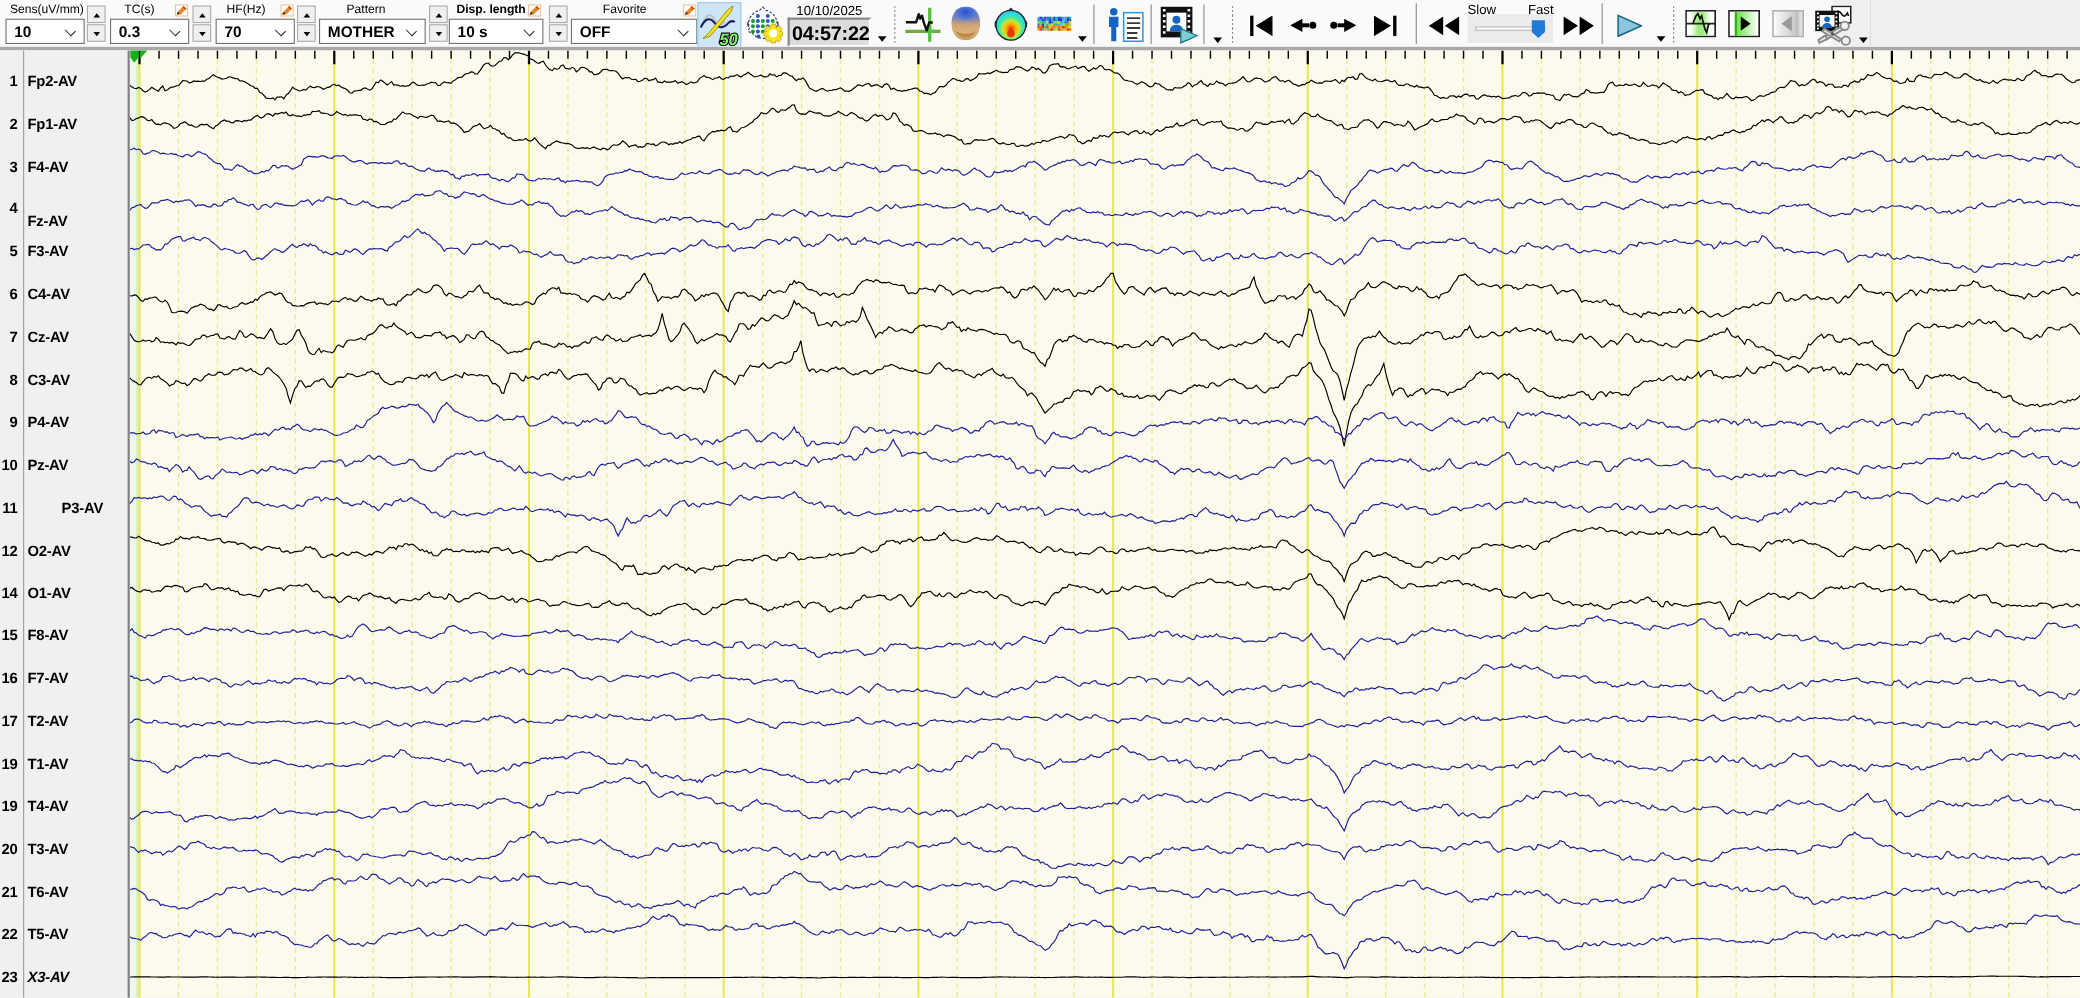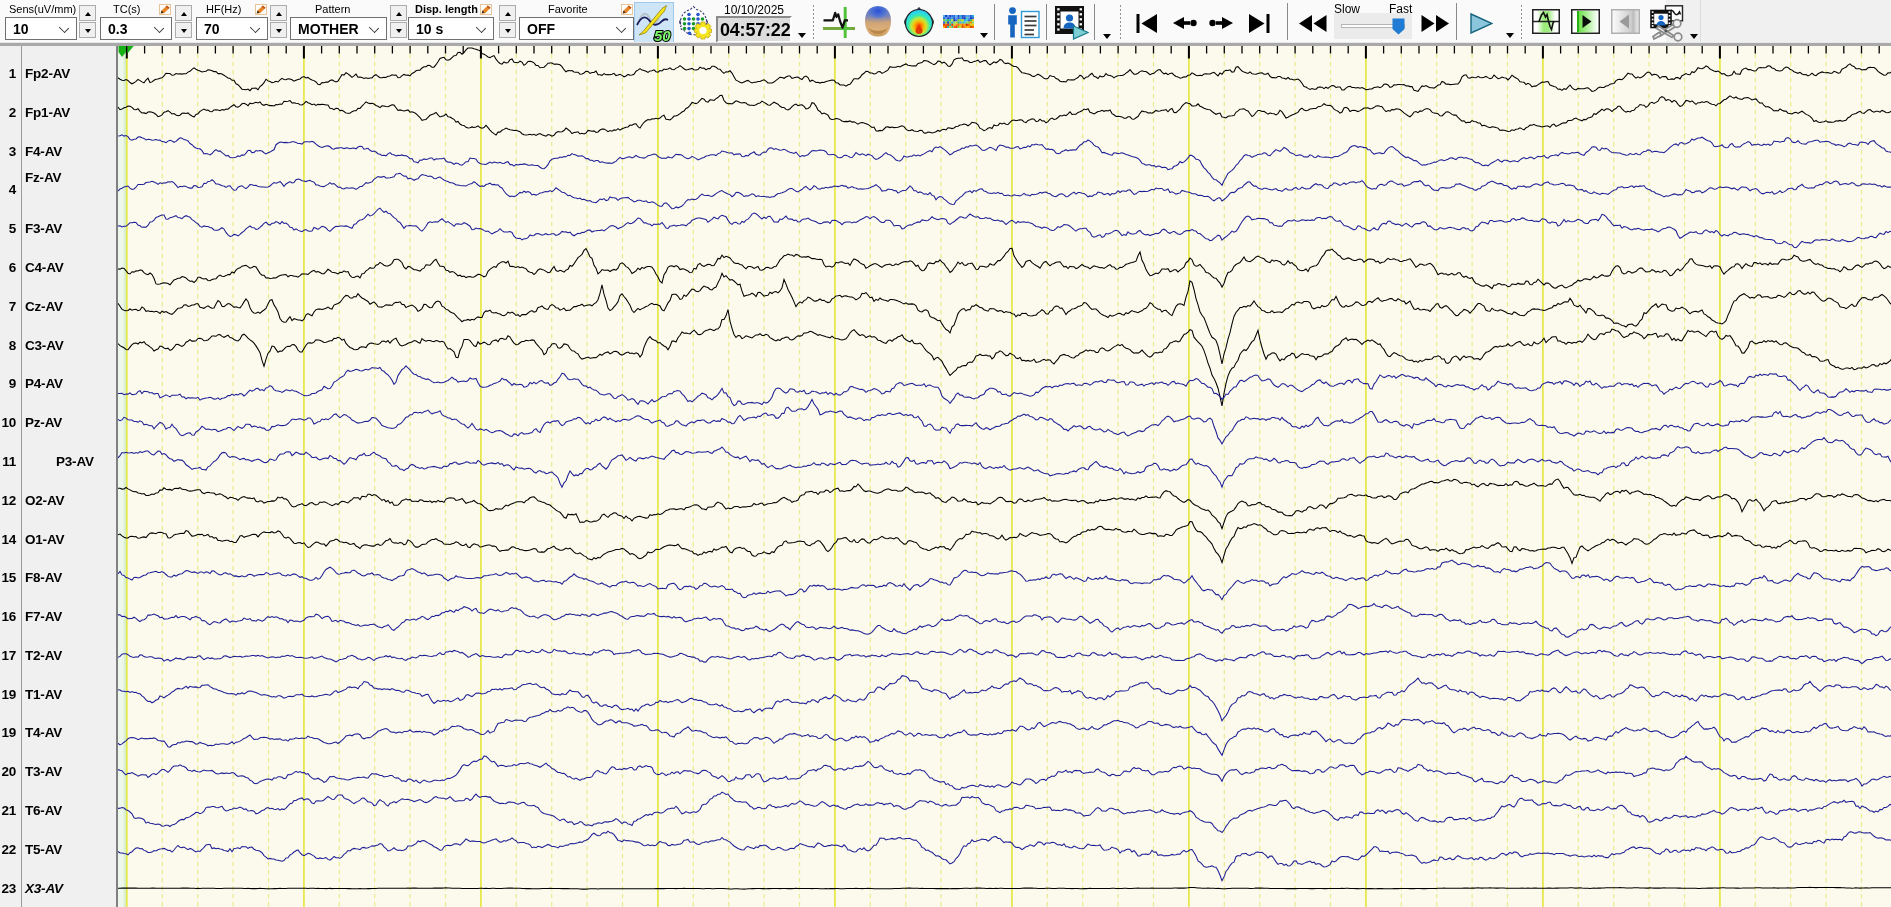--- a/index.html
+++ b/index.html
@@ -531,21 +531,21 @@
 </div>
 <div id="sidebar">
   <div class="numdiv"></div>
 <div class="chnum" style="top:20.0px;">1</div>
 <div class="chlbl" style="top:20.0px;">Fp2-AV</div>
 <div class="chnum" style="top:58.8px;">2</div>
 <div class="chlbl" style="top:58.8px;">Fp1-AV</div>
 <div class="chnum" style="top:97.6px;">3</div>
 <div class="chlbl" style="top:97.6px;">F4-AV</div>
 <div class="chnum" style="top:136.4px;">4</div>
-<div class="chlbl" style="top:124px;">Fz-AV</div>
+<div class="chlbl" style="top:147px;">Fz-AV</div>
 <div class="chnum" style="top:175.2px;">5</div>
 <div class="chlbl" style="top:175.2px;">F3-AV</div>
 <div class="chnum" style="top:213.9px;">6</div>
 <div class="chlbl" style="top:213.9px;">C4-AV</div>
 <div class="chnum" style="top:252.7px;">7</div>
 <div class="chlbl" style="top:252.7px;">Cz-AV</div>
 <div class="chnum" style="top:291.5px;">8</div>
 <div class="chlbl" style="top:291.5px;">C3-AV</div>
 <div class="chnum" style="top:330.3px;">9</div>
 <div class="chlbl" style="top:330.3px;">P4-AV</div>

